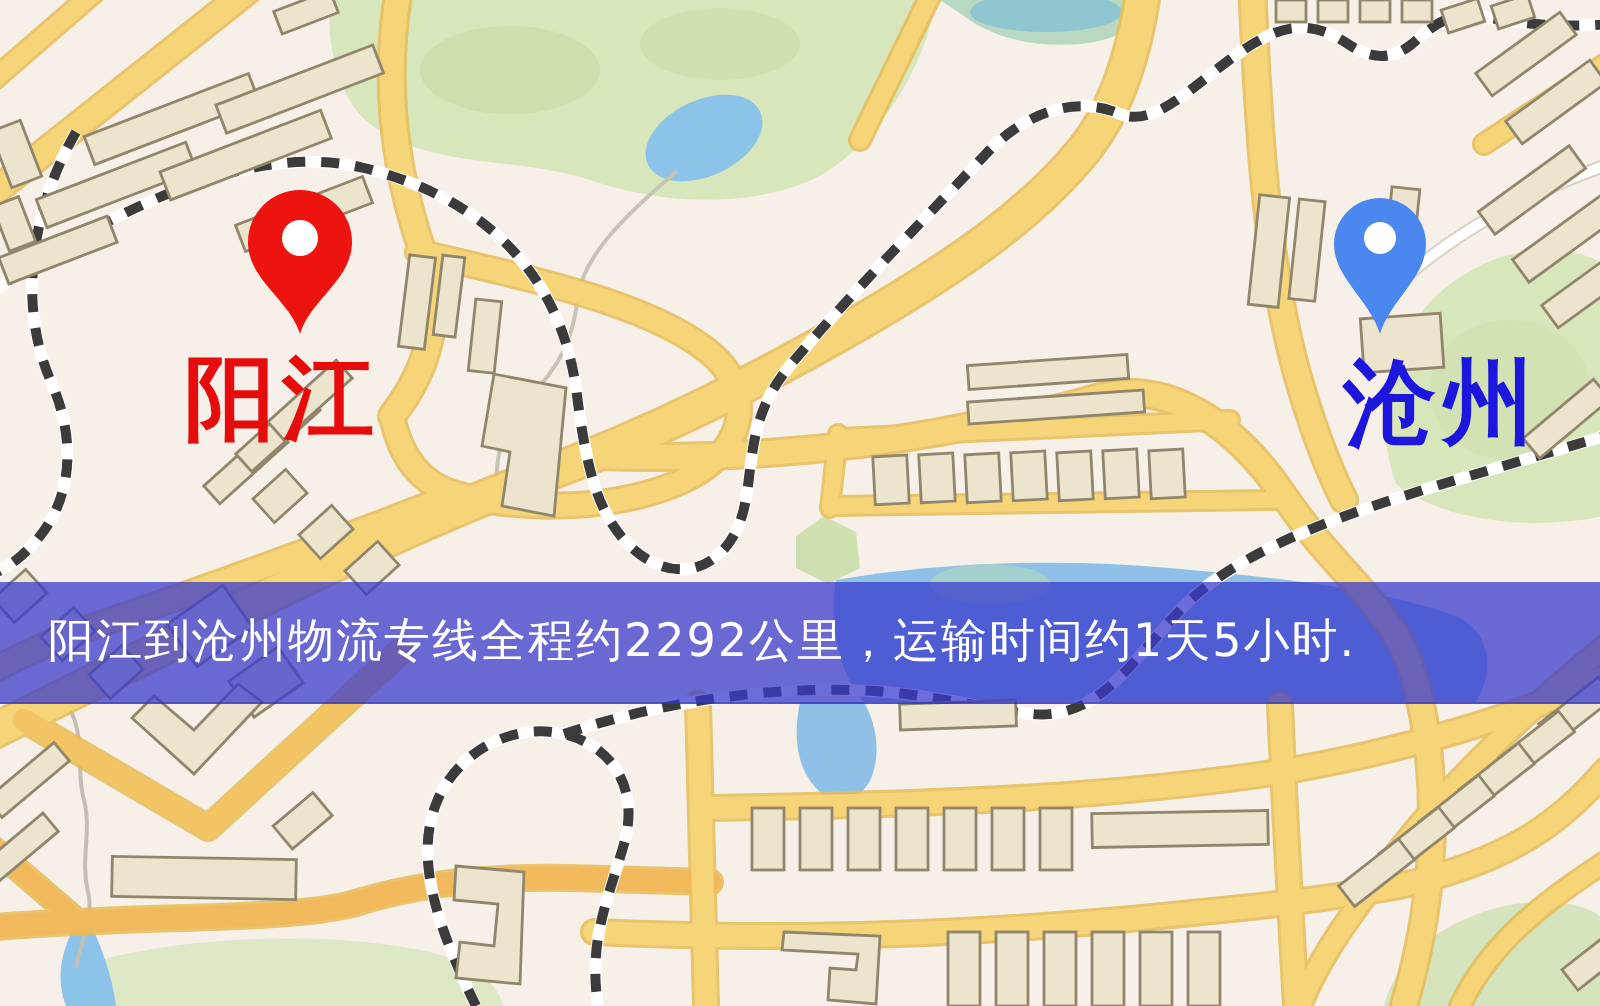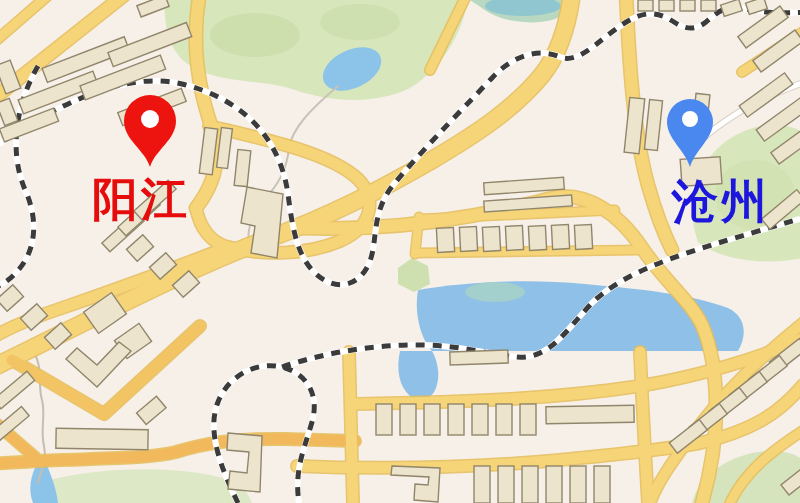--- a/index.html
+++ b/index.html
@@ -216,14 +216,17 @@
 </svg>
 
 <svg class="pin" style="left:666px;top:99px;" width="48" height="68" viewBox="-24 -24 48 68">
   <path d="M 0,44 C -5,27 -23,16 -23,-1 A 23,23 0 1 1 23,-1 C 23,16 5,27 0,44 Z" fill="#4a87ee"></path>
   <circle cx="0" cy="-4" r="8" fill="#ffffff"></circle>
 </svg>
 
 <div id="origin-label" class="city-label">阳江</div>
 <div id="dest-label" class="city-label">沧州</div>
 
-
+<div id="banner">
+  <span>阳江到沧州物流专线全程约2292公里，运输时间约1天5小时.</span>
 </div>
 
+</div>
+
 </body></html>

